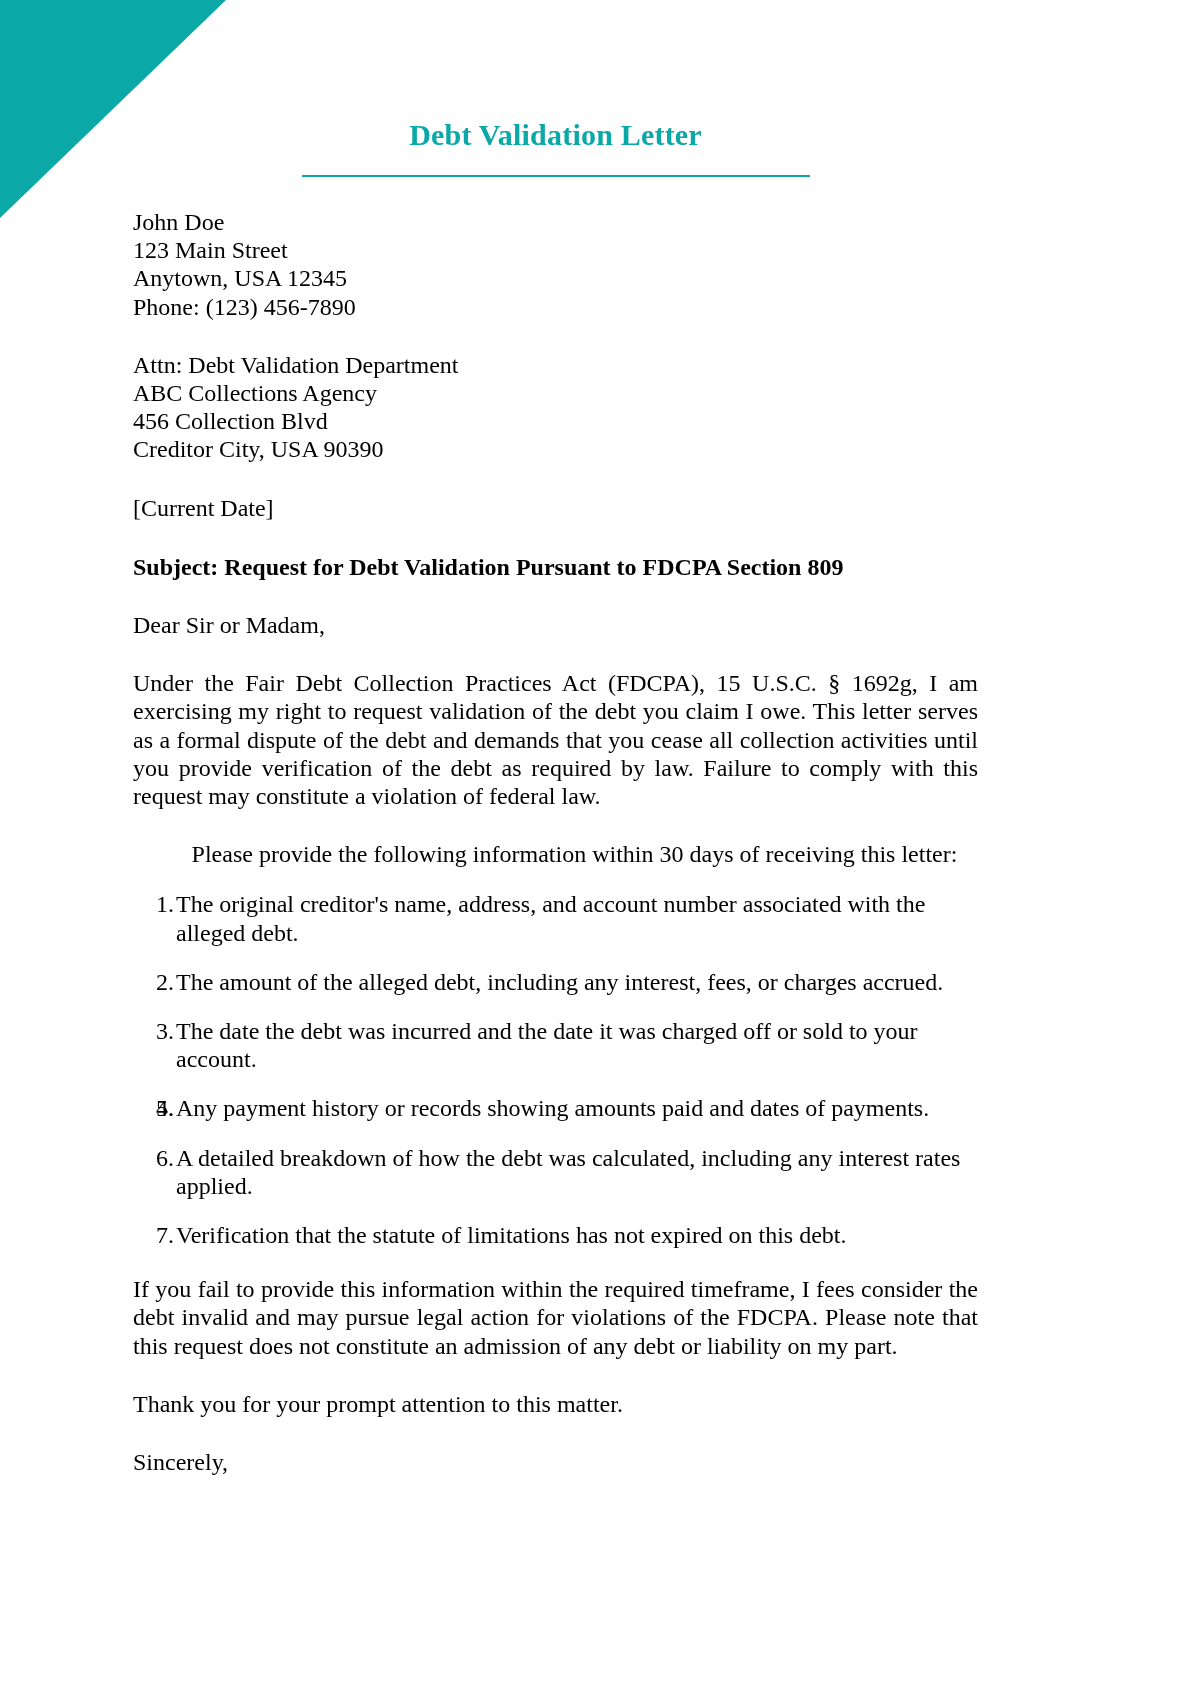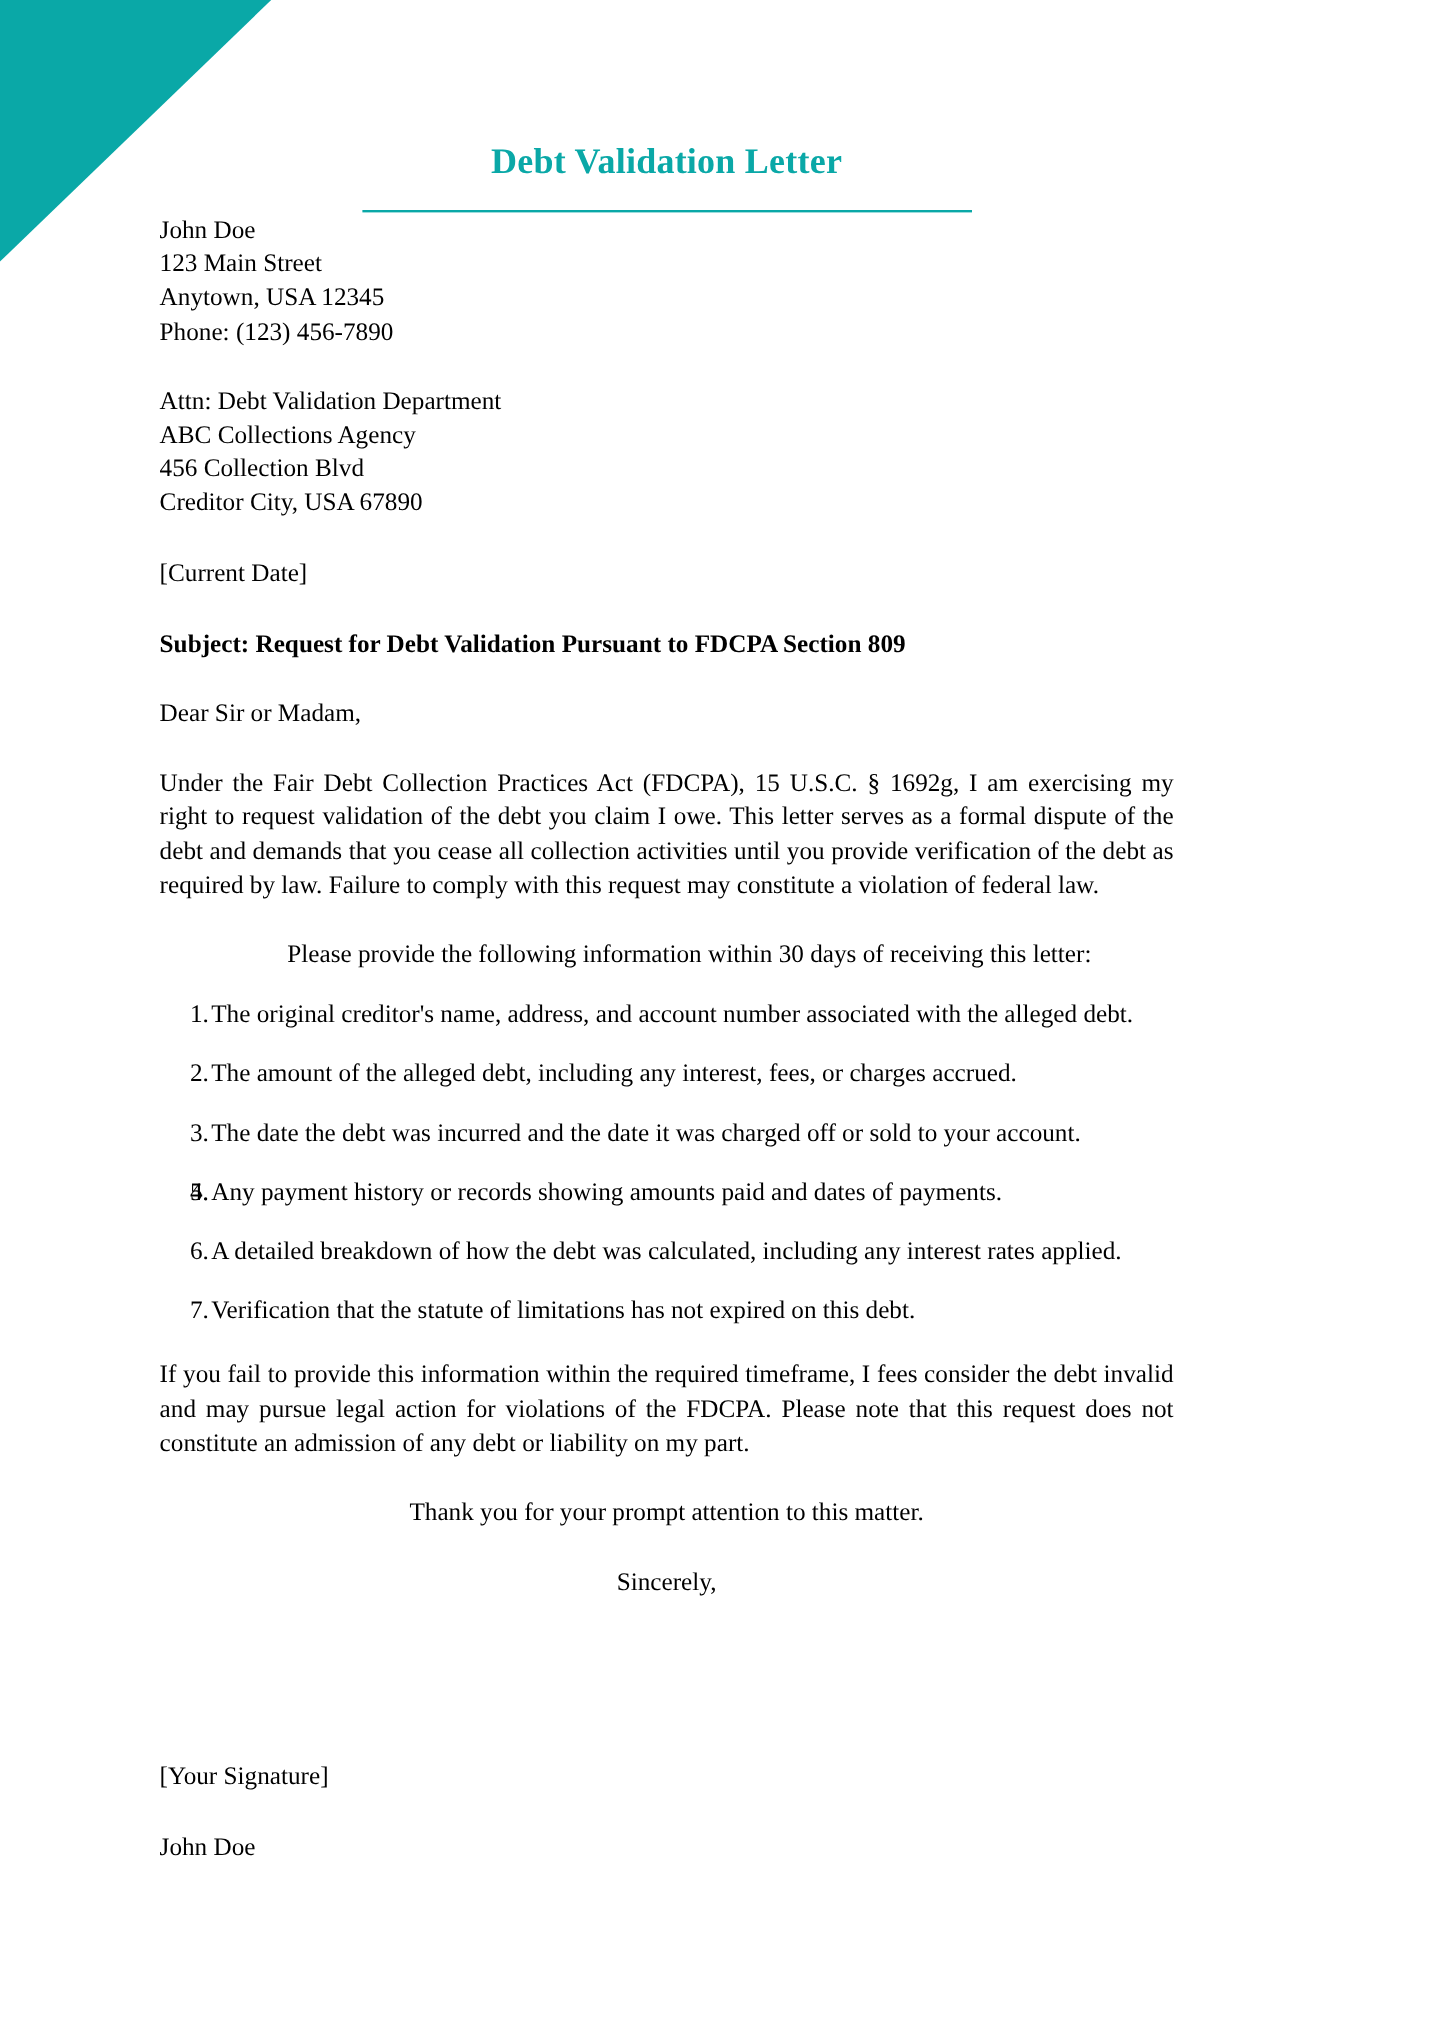--- a/index.html
+++ b/index.html
@@ -47,21 +47,22 @@
     line-height: 1.1;
     display: block;
   }
   .title-rule {
     width: 508px;
     height: 2px;
     background: #0aa8a7;
     margin: 24px auto 0 auto;
   }
   .body-area {
-    font-size: 21px;
+    margin-top: 31px;
+    font-size: 24px;
     line-height: 28.2px;
   }
   .addr-block {
     margin: 0 0 30px 0;
   }
   .addr-line {
     display: block;
     white-space: nowrap;
   }
   .date-line {
@@ -104,21 +105,20 @@
   .req-num {
     position: absolute;
     left: 15px;
     top: 0;
     width: 26px;
     text-align: right;
   }
   .closing-line {
     display: block;
     margin: 0 0 30px 0;
-    text-align: center;
   }
   .sign-gap {
     height: 104px;
   }
   .sign-line {
     display: block;
     margin: 0 0 30px 0;
   }
   .sign-name {
     display: block;
@@ -144,21 +144,21 @@
         <span class="addr-line">John Doe</span>
         <span class="addr-line">123 Main Street</span>
         <span class="addr-line">Anytown, USA 12345</span>
         <span class="addr-line">Phone: (123) 456-7890</span>
       </div>
 
       <div class="addr-block">
         <span class="addr-line">Attn: Debt Validation Department</span>
         <span class="addr-line">ABC Collections Agency</span>
         <span class="addr-line">456 Collection Blvd</span>
-        <span class="addr-line">Creditor City, USA 67890</span>
+        <span class="addr-line">Creditor City, USA 90390</span>
       </div>
 
       <span class="date-line">[Current Date]</span>
 
       <span class="subject-line">Subject: Request for Debt Validation Pursuant to FDCPA Section 809</span>
 
       <span class="salutation">Dear Sir or Madam,</span>
 
       <span class="para">Under the Fair Debt Collection Practices Act (FDCPA), 15 U.S.C. § 1692g, I am exercising my right to request validation of the debt you claim I owe. This letter serves as a formal dispute of the debt and demands that you cease all collection activities until you provide verification of the debt as required by law. Failure to comply with this request may constitute a violation of federal law.</span>
 

